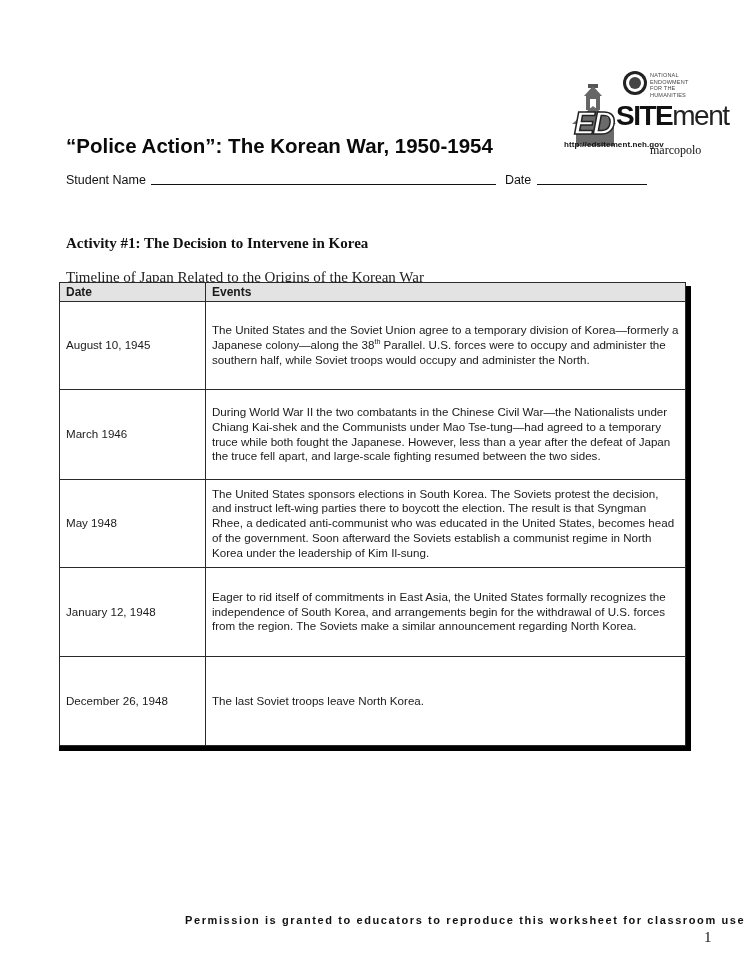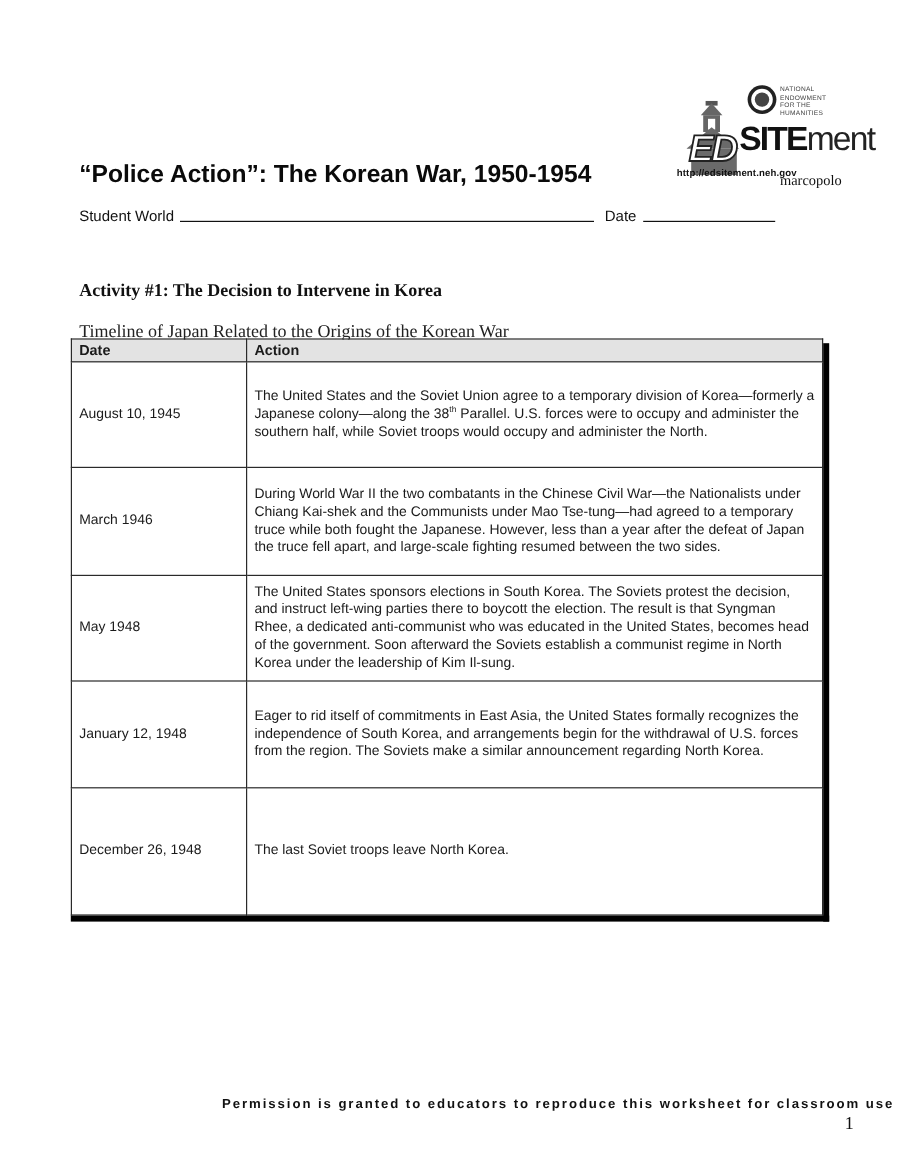--- a/index.html
+++ b/index.html
@@ -62,59 +62,59 @@
     <div>HUMANITIES</div>
   </div>
   <div class="sans" style="position:absolute;left:8px;top:42px;font-size:31px;font-weight:bold;font-style:italic;color:#fff;-webkit-text-stroke:1.5px #222;letter-spacing:-2px;">ED</div>
   <div class="sitement sans"><span>SITE</span><span class="ment">ment</span></div>
   <div class="marcopolo serif">marcopolo</div>
   <div class="url sans">http://edsitement.neh.gov</div>
 </div>
 
 <div class="title sans">“Police Action”: The Korean War, 1950-1954</div>
 <div class="student-line sans">
-  <span>Student World</span>
+  <span>Student Name</span>
   <span class="blank" style="width:345px;margin-left:2px;"></span>
   <span style="margin-left:5px;">Date</span>
   <span class="blank" style="width:110px;margin-left:2px;"></span>
 </div>
 
 <div class="activity serif">Activity #1: The Decision to Intervene in Korea</div>
 <div class="timeline-sub serif">Timeline of Japan Related to the Origins of the Korean War</div>
 
 <div class="table-wrap">
   <table>
     <colgroup>
         <col class="c1">
         <col>
       </colgroup>
     <thead>
       <tr>
         <th>Date</th>
-        <th>Action</th>
+        <th>Events</th>
       </tr>
     </thead>
     <tbody>
       <tr style="height:88px">
         <td class="date">August 10, 1945</td>
         <td><span>The United States and the Soviet Union agree to a temporary division of Korea—formerly a Japanese colony—along the 38</span><sup>th</sup><span> Parallel.  U.S. forces were to occupy and administer the southern half, while Soviet troops would occupy and administer the North.</span></td>
       </tr>
       <tr style="height:90px">
         <td class="date">March 1946</td>
         <td>During World War II the two combatants in the Chinese Civil War—the Nationalists under Chiang Kai-shek and the Communists under Mao Tse-tung—had agreed to a temporary truce while both fought the Japanese.  However, less than a year after the defeat of Japan the truce fell apart, and large-scale fighting resumed between the two sides.</td>
       </tr>
       <tr style="height:88px">
         <td class="date">May 1948</td>
         <td>The United States sponsors elections in South Korea.  The Soviets protest the decision, and instruct left-wing parties there to boycott the election.  The result is that Syngman Rhee, a dedicated anti-communist who was educated in the United States, becomes head of the government.  Soon afterward the Soviets establish a communist regime in North Korea under the leadership of Kim Il-sung.</td>
       </tr>
       <tr style="height:89px">
         <td class="date">January 12, 1948</td>
         <td>Eager to rid itself of commitments in East Asia, the United States formally recognizes the independence of South Korea, and arrangements begin for the withdrawal of U.S. forces from the region.  The Soviets make a similar announcement regarding North Korea.</td>
       </tr>
-      <tr style="height:106px">
+      <tr style="height:89px">
         <td class="date">December 26, 1948</td>
         <td>The last Soviet troops leave North Korea.</td>
       </tr>
     </tbody>
   </table>
   <div class="shadow-r"></div>
   <div class="shadow-b"></div>
 </div>
 
 <div class="footer sans">Permission is granted to educators to reproduce this worksheet for classroom use</div>

